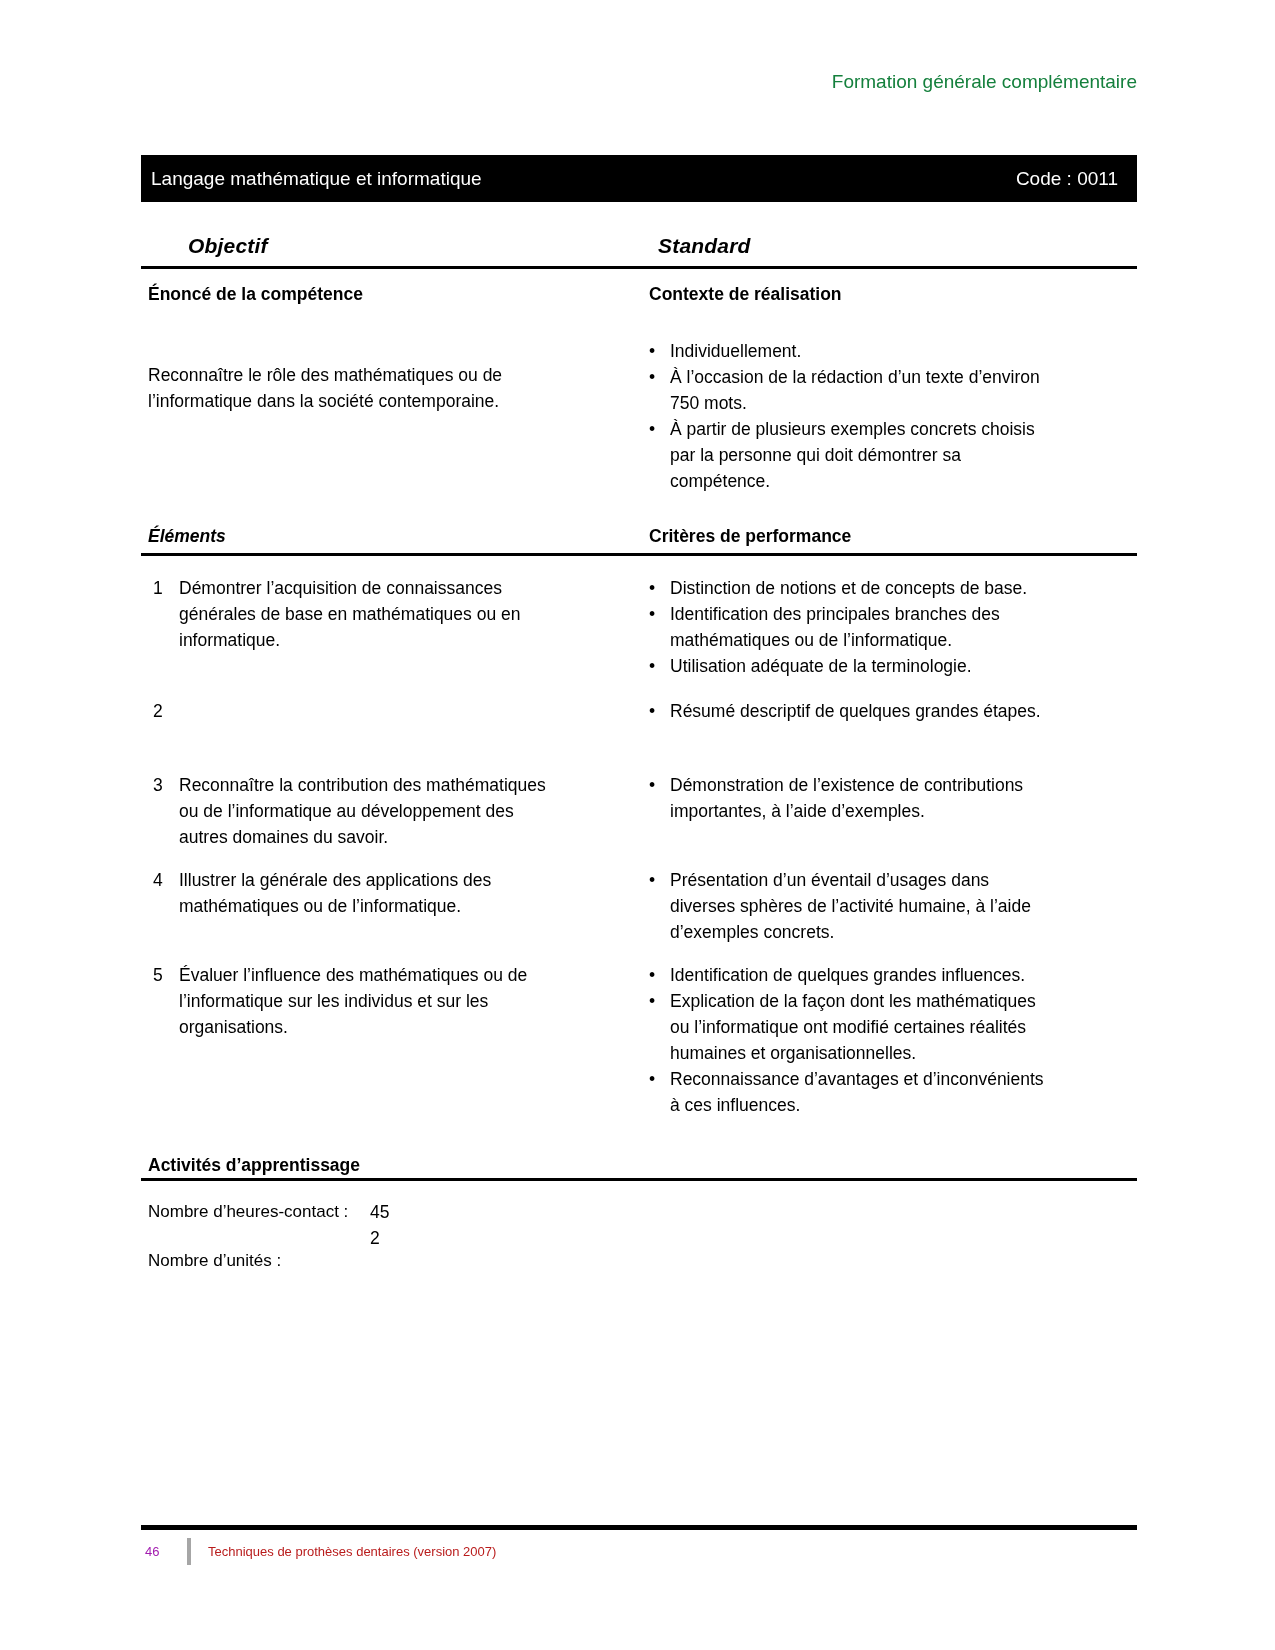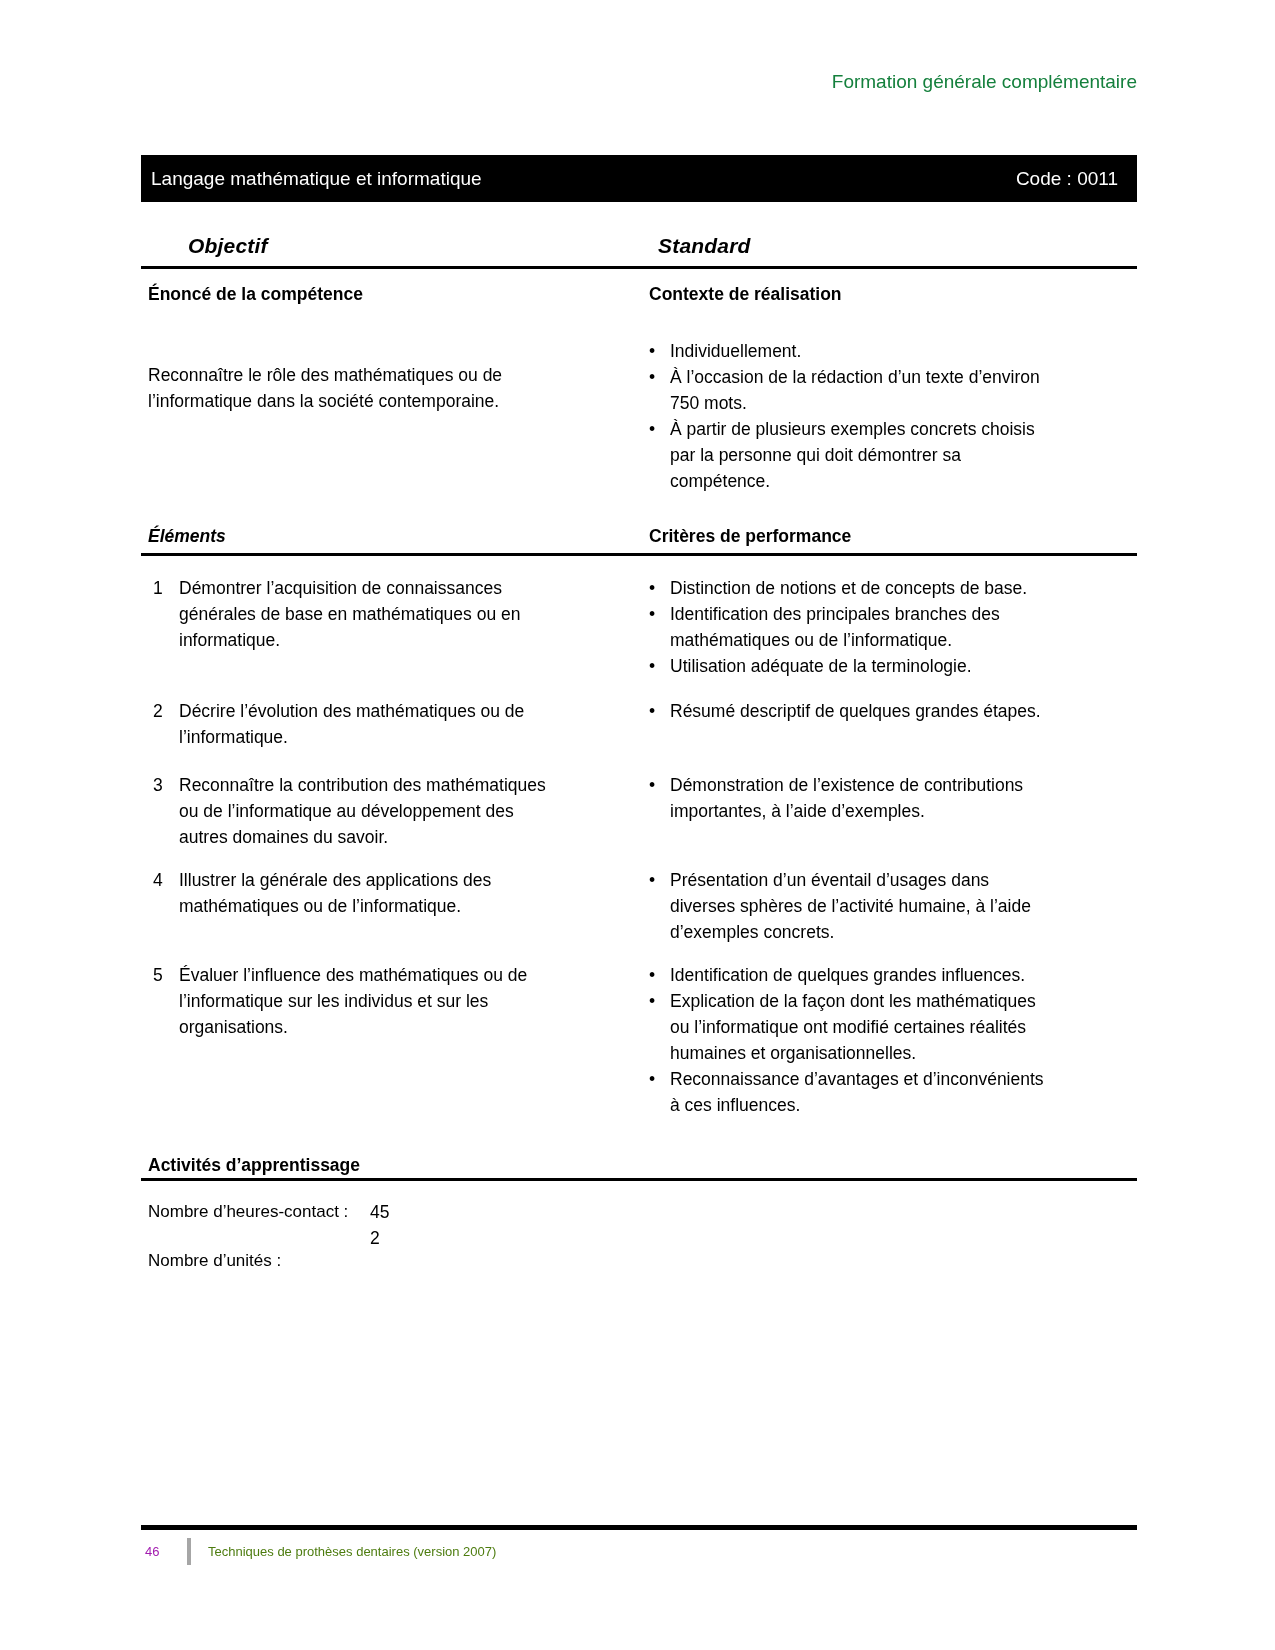--- a/index.html
+++ b/index.html
@@ -51,21 +51,21 @@
     font-size:17.5px;line-height:26px;
   }
   .bullet-text{
     font-size:17.5px;line-height:26px;
     white-space:pre-line;
   }
   .act-label{font-size:17px;line-height:24px;}
   .act-value{font-size:17.5px;line-height:24px;}
   .footer-num{font-size:13px;line-height:16px;color:#a21caf;}
   .footer-bar{width:4px;height:27px;background:#a6a6a6;}
-  .footer-text{font-size:13px;line-height:16px;color:#4d7c0f;}
+  .footer-text{font-size:13px;line-height:16px;color:#b91c1c;}
 </style>
 </head>
 <body>
 
 <div class="page">
 
   <div class="abs header-note">Formation générale complémentaire</div>
 
   <div class="abs title-bar">
     <span class="t">Langage mathématique et informatique</span>
@@ -118,22 +118,20 @@
       <span class="bullet-text">Identification des principales branches des
 mathématiques ou de l’informatique.</span>
     </div>
     <div class="bullet-row">
       <span class="bullet-marker">•</span>
       <span class="bullet-text">Utilisation adéquate de la terminologie.</span>
     </div>
   </div>
 
   <div class="abs num-item-num" style="left:153px;top:698px;">2</div>
-  <div class="abs body-text pre" style="left:179px;top:698px;width:445px;">Décrire l’évolution des mathématiques ou de
-l’informatique.</div>
   <div class="abs bullets" style="left:649px;top:698px;width:488px;">
     <div class="bullet-row">
       <span class="bullet-marker">•</span>
       <span class="bullet-text">Résumé descriptif de quelques grandes étapes.</span>
     </div>
   </div>
 
   <div class="abs num-item-num" style="left:153px;top:772px;">3</div>
   <div class="abs body-text pre" style="left:179px;top:772px;width:445px;">Reconnaître la contribution des mathématiques
 ou de l’informatique au développement des

